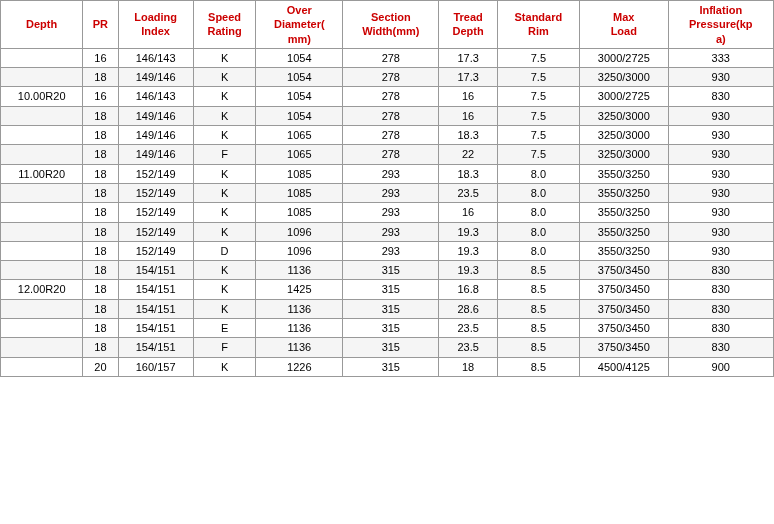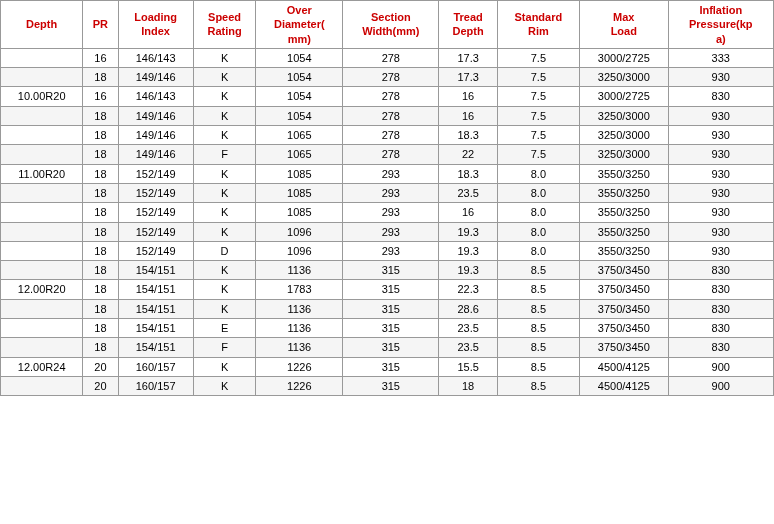--- a/index.html
+++ b/index.html
@@ -200,23 +200,23 @@
         <td>19.3</td>
         <td>8.5</td>
         <td>3750/3450</td>
         <td>830</td>
       </tr>
       <tr>
         <td>12.00R20</td>
         <td>18</td>
         <td>154/151</td>
         <td>K</td>
-        <td>1783</td>
-        <td>315</td>
-        <td>22.3</td>
+        <td>1425</td>
+        <td>315</td>
+        <td>16.8</td>
         <td>8.5</td>
         <td>3750/3450</td>
         <td>830</td>
       </tr>
       <tr>
         <td></td>
         <td>18</td>
         <td>154/151</td>
         <td>K</td>
         <td>1136</td>
@@ -242,32 +242,20 @@
         <td></td>
         <td>18</td>
         <td>154/151</td>
         <td>F</td>
         <td>1136</td>
         <td>315</td>
         <td>23.5</td>
         <td>8.5</td>
         <td>3750/3450</td>
         <td>830</td>
-      </tr>
-      <tr>
-        <td>12.00R24</td>
-        <td>20</td>
-        <td>160/157</td>
-        <td>K</td>
-        <td>1226</td>
-        <td>315</td>
-        <td>15.5</td>
-        <td>8.5</td>
-        <td>4500/4125</td>
-        <td>900</td>
       </tr>
       <tr>
         <td></td>
         <td>20</td>
         <td>160/157</td>
         <td>K</td>
         <td>1226</td>
         <td>315</td>
         <td>18</td>
         <td>8.5</td>

